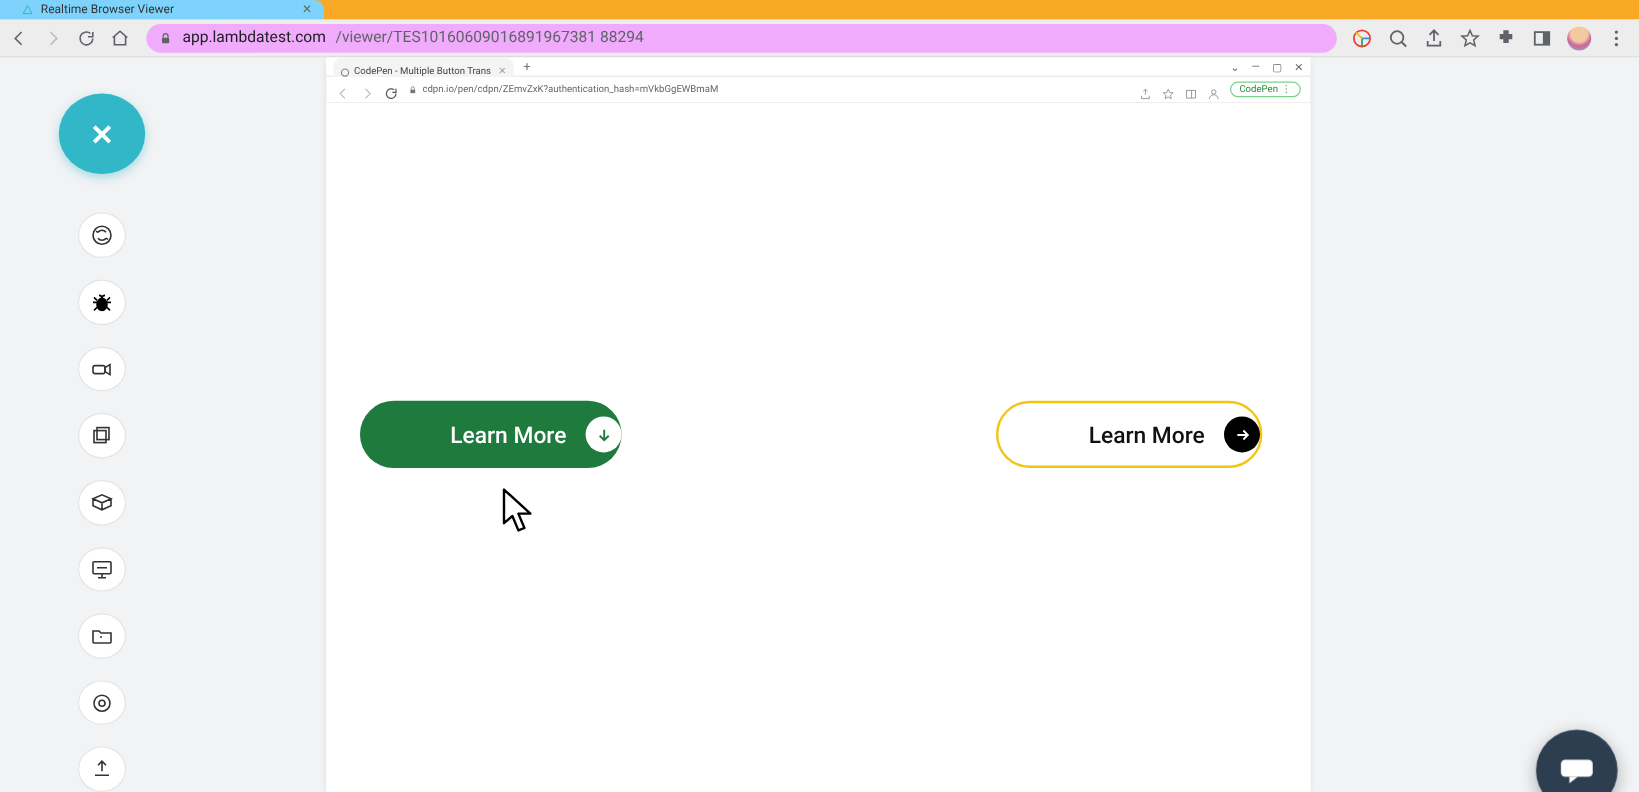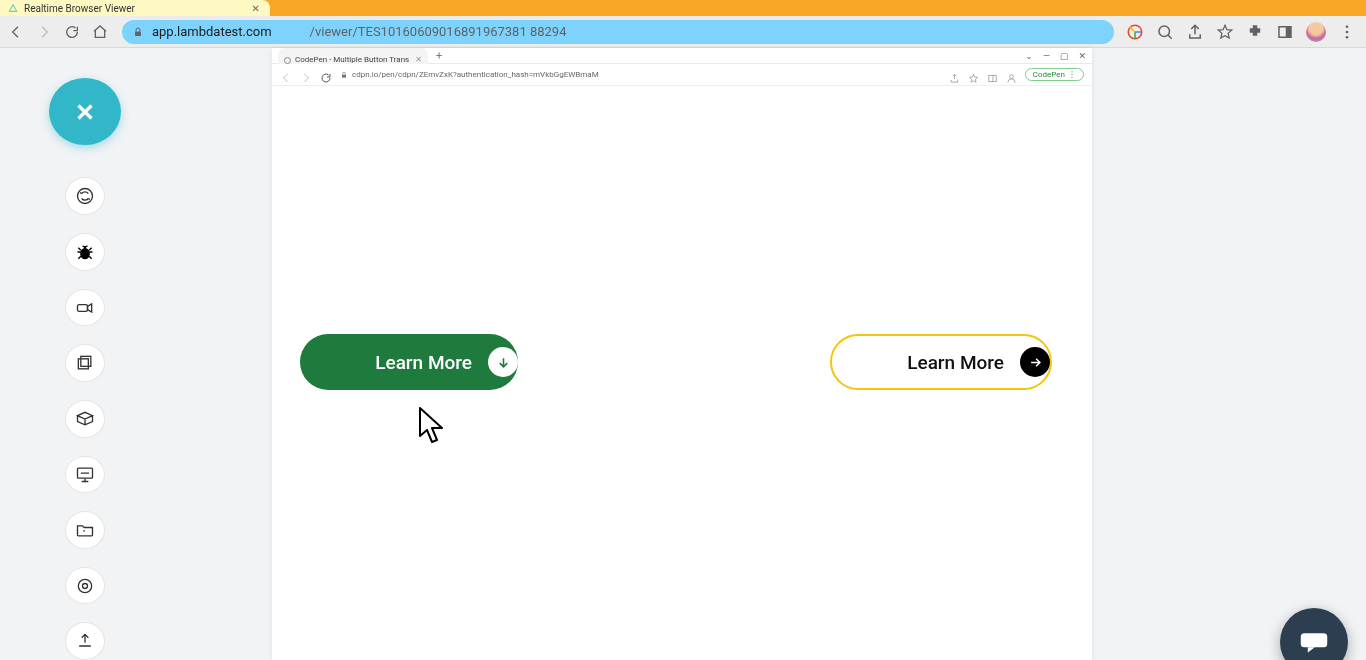--- a/index.html
+++ b/index.html
@@ -1,31 +1,31 @@
 <!DOCTYPE html>
 <html><head>
 <meta charset="utf-8">
 <style>
   * { box-sizing: border-box; margin: 0; padding: 0; }
   html, body { width: 1366px; height: 660px; font-family: -apple-system, BlinkMacSystemFont, "Segoe UI", Roboto, Arial, sans-serif; overflow: hidden; background: #fff; }
   
   .tabstrip { height: 16px; background: #f9a825; width: 100%; position: relative; }
-  .tabstrip .active-tab { position: absolute; left: 0; top: 0; height: 16px; width: 270px; background: #fef9c3; border-top-right-radius: 8px; display:flex; align-items:center; padding-left:8px; font-size:10px; color:#333; }
+  .tabstrip .active-tab { position: absolute; left: 0; top: 0; height: 16px; width: 270px; background: #7dd3fc; border-top-right-radius: 8px; display:flex; align-items:center; padding-left:18px; font-size:10px; color:#333; }
   .tabstrip .active-tab .favicon { width:10px; height:10px; margin-right:6px; }
   .tabstrip .active-tab .close { margin-left:auto; margin-right:10px; font-size:10px; color:#666; }
   .tabstrip .accent { position:absolute; left:270px; top:0; height:16px; width:1096px; background:#f9a825; }
   
   .browser-toolbar { height: 32px; background: #ededed; display:flex; align-items:center; padding: 0 6px; gap: 8px; border-bottom:1px solid #d9d9d9; }
   .tb-icon { width:20px; height:20px; display:flex; align-items:center; justify-content:center; color:#444; }
   .tb-icon svg { width:16px; height:16px; stroke:#5f6368; fill:none; stroke-width:2; }
   .tb-icon.fwd svg { stroke:#bdbdbd; }
-  .omnibox { flex:1; height:24px; background:#7dd3fc; border-radius:12px; display:flex; align-items:center; padding:0 10px; gap:8px; font-size:13px; color:#333; margin: 0 4px; }
+  .omnibox { flex:1; height:24px; background:#f0abfc; border-radius:12px; display:flex; align-items:center; padding:0 10px; gap:8px; font-size:13px; color:#333; margin: 0 4px; }
   .omnibox .lock { width:12px; height:12px; }
   .omnibox .host { color:#202124; }
-  .omnibox .path { color:#5f6368;margin-left:30px; }
+  .omnibox .path { color:#5f6368; }
   .right-icons { display:flex; align-items:center; gap:12px; padding-right:4px; }
   .right-icons .ic { width:18px; height:18px; display:flex; align-items:center; justify-content:center; color:#5f6368; }
   .avatar { width:20px; height:20px; border-radius:50%; background: radial-gradient(circle at 50% 30%, #f2c9a0 40%, #c69 60%, #8bd 100%); }
   
   .app { display:flex; height: calc(660px - 16px - 32px); background: #f1f3f5; }
   .sidebar { width: 170px; padding-top: 30px; display:flex; flex-direction:column; align-items:center; gap: 18px; }
   .close-session { width:72px; height:72px; border-radius:50%; background:#32b7c9; display:flex; align-items:center; justify-content:center; color:#fff; box-shadow: 0 3px 8px rgba(50,183,201,0.4); margin-bottom:14px; }
   .close-session svg { width:26px; height:26px; stroke:#fff; stroke-width:3; fill:none; }
   .tool { width:40px; height:40px; border-radius:50%; background:#fff; border:1px solid #e4e4e4; display:flex; align-items:center; justify-content:center; }
   .tool svg { width:20px; height:20px; stroke:#333; fill:none; stroke-width:1.6; }

